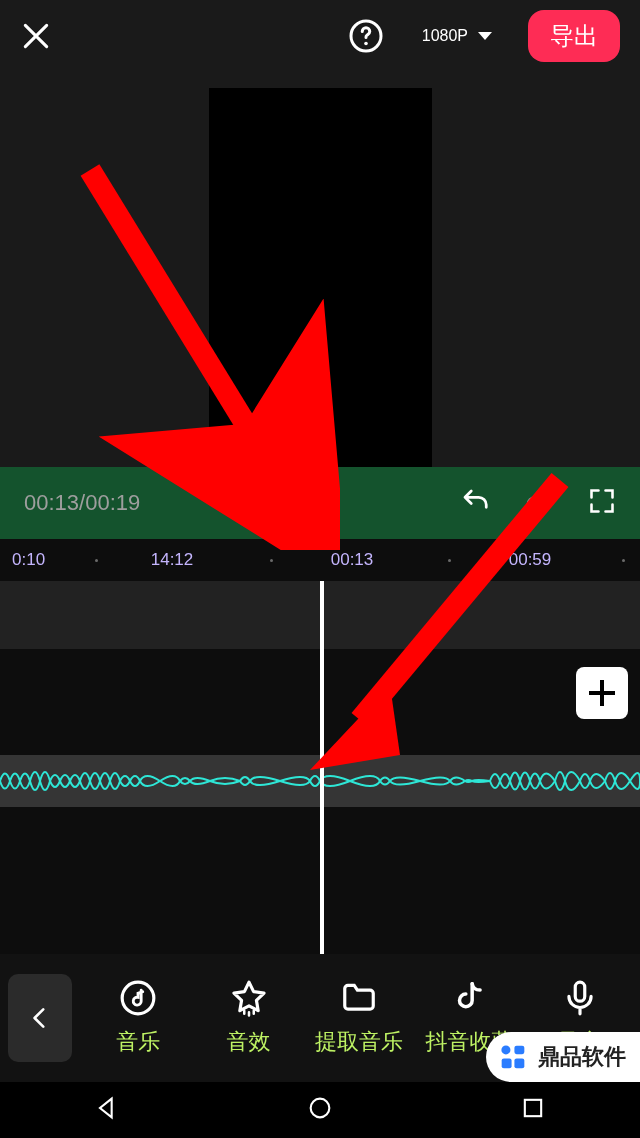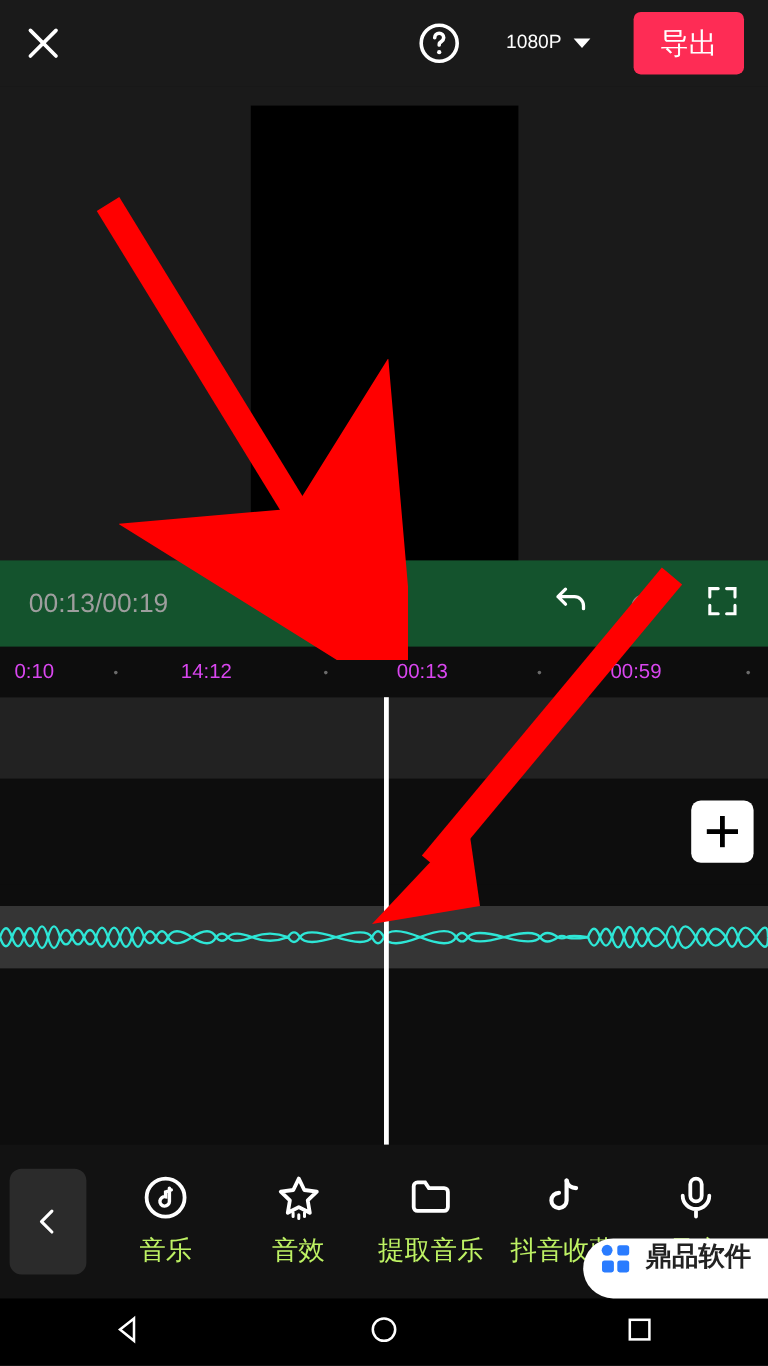--- a/index.html
+++ b/index.html
@@ -21,36 +21,36 @@
     }
     .close-x { width: 32px; height: 32px; cursor: pointer; }
     .hspacer { flex: 1; }
     .help-icon { width: 36px; height: 36px; margin-right: 22px; cursor: pointer; }
     .res-dd {
       display: flex; align-items: center; padding: 8px 16px;
       font-size: 16px; font-weight: 500; cursor: pointer; margin-right: 20px;
     }
     .res-dd .tri { margin-left: 10px; border-left: 7px solid transparent; border-right: 7px solid transparent; border-top: 8px solid #fff; }
     .export-btn {
-      background: #fe2c55; color: #fff; border: none; border-radius: 6px;
+      background: #fe2c55; color: #fff; border: none; border-radius: 16px;
       font-size: 24px; font-weight: 500; padding: 10px 22px; cursor: pointer;
     }
     .preview-area { height: 395px; background: #1a1a1a; display: flex; align-items: flex-start; justify-content: center; padding-top: 16px; }
     .video-canvas { width: 223px; height: 392px; background: #000; }
     .transport {
       height: 72px; display: flex; align-items: center; padding: 0 24px;
       background: #14532d; position: relative;
     }
     .timecode { color: #9e9e9e; font-size: 22px; }
     .play-btn { position: absolute; left: 50%; transform: translateX(-50%); cursor: pointer; }
     .transport-right { margin-left: auto; display: flex; gap: 34px; align-items: center; }
     .tbtn { cursor: pointer; }
     .timeline-wrap { background: #0d0d0d; height: 415px; position: relative; overflow: hidden; }
     .ruler { height: 42px; background: #0d0d0d; display: flex; align-items: center; position: relative; }
-    .rt { position: absolute; font-size: 17px; color: #d946ef; transform: translateX(-50%); }
+    .rt { position: absolute; font-size: 17px; color: #c4b5fd; transform: translateX(-50%); }
     .rd { position: absolute; width: 3px; height: 3px; background: #6a6a6a; border-radius: 50%; top: 20px; }
     .track-spacer { height: 68px; background: #222; }
     .track-strip { height: 88px; background: #0d0d0d; position: relative; display:flex; align-items:center; }
     .add-clip {
       position: absolute; right: 12px; top: 50%; transform: translateY(-50%);
       width: 52px; height: 52px; background: #fff; border-radius: 8px;
       display: flex; align-items: center; justify-content: center; cursor: pointer;
     }
     .add-clip::before, .add-clip::after { content: ""; position: absolute; background: #000; }
     .add-clip::before { width: 26px; height: 4px; }
@@ -65,21 +65,21 @@
       width: 64px; height: 88px; background: #2b2b2b; border-radius: 10px;
       display: flex; align-items: center; justify-content: center; cursor: pointer; margin-right: 8px;
     }
     .tool { flex: 1; display: flex; flex-direction: column; align-items: center; gap: 10px; cursor: pointer; }
     .tool .lbl { font-size: 22px; color: #bef264; white-space: nowrap; }
     .nav-bar { height: 56px; background: #000; display: flex; align-items: center; justify-content: space-around; }
     .nav-btn { cursor: pointer; }
     .watermark {
       position: absolute; right: 0; bottom: 56px; height: 50px; background: #fff;
       border-top-left-radius: 25px; border-bottom-left-radius: 25px;
-      display: flex; align-items: flex-start; padding: 0 14px 0 10px; gap: 8px;
+      display: flex; align-items: center; padding: 0 14px 0 10px; gap: 8px;
     }
     .wm-text { color: #222; font-size: 22px; font-weight: 600; }
     .arrow-annot { position: absolute; pointer-events: none; z-index: 50; }
   </style>
 </head>
 <body>
 
 <div class="header">
   <div class="close-x">
     <svg viewBox="0 0 24 24" width="32" height="32">

